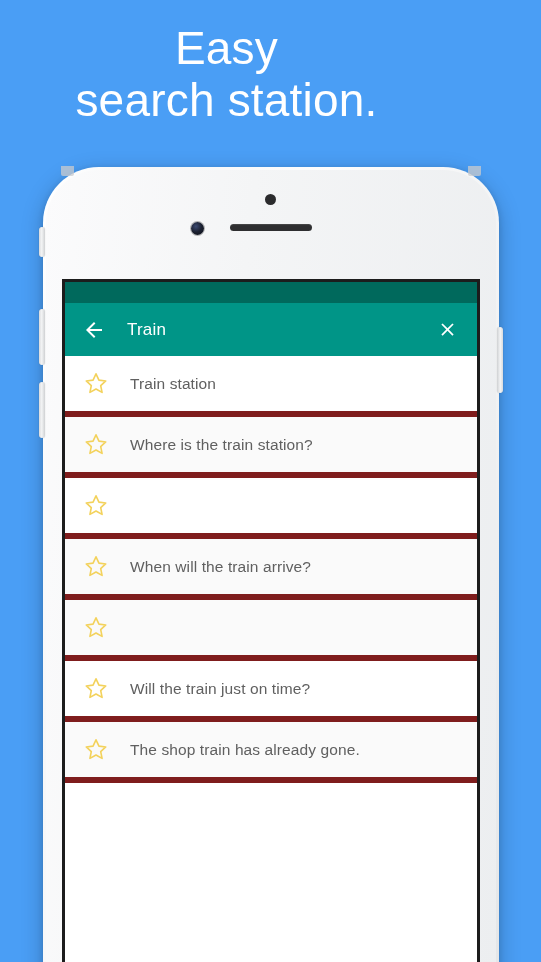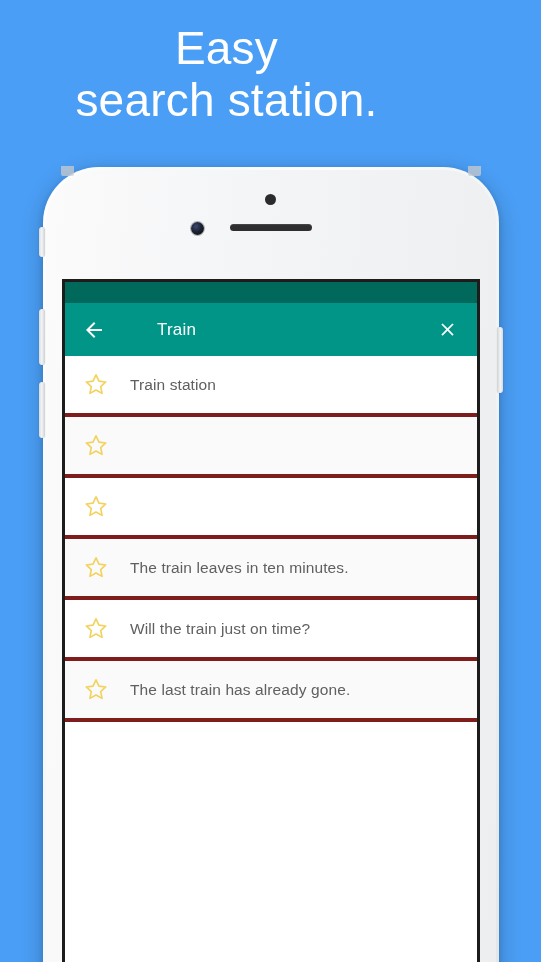--- a/index.html
+++ b/index.html
@@ -118,41 +118,41 @@
   }
   .icon-back {
     width: 26px; height: 26px;
     flex: 0 0 auto;
     display: flex; align-items: center; justify-content: center;
   }
   .toolbar-title {
     color: #ffffff;
     font-size: 17px;
     font-weight: 400;
-    margin-left: 50px;
+    margin-left: 20px;
     letter-spacing: .2px;
     text-align: right;
   }
   .icon-close {
     position: absolute;
     right: 18px;
     top: 50%;
     transform: translateY(-50%);
     width: 24px; height: 24px;
     display: flex; align-items: center; justify-content: center;
   }
 
   
   .list { background: #ffffff; }
   .list-item {
     display: flex;
     align-items: center;
     min-height: 61px;
     padding: 8px 14px 8px 18px;
-    border-bottom: 4px solid #7f1d1d;
+    border-bottom: 6px solid #7f1d1d;
     background: #ffffff;
   }
   .list-item.alt { background: #fafafa; }
   .star-icon {
     flex: 0 0 auto;
     width: 26px; height: 26px;
     margin-right: 21px;
     display: block;
   }
   .item-text {
@@ -208,40 +208,46 @@
         <div class="list-item">
           <svg class="star-icon" viewBox="0 0 24 24">
             <path d="M12 2.6l2.72 5.86 6.28.72-4.66 4.3 1.26 6.22L12 16.6 6.4 19.7l1.26-6.22L3 9.18l6.28-.72z" fill="none" stroke="#f3d25c" stroke-width="1.5" stroke-linejoin="round"></path>
           </svg>
           <span class="item-text">Train station</span>
         </div>
         <div class="list-item alt">
           <svg class="star-icon" viewBox="0 0 24 24">
             <path d="M12 2.6l2.72 5.86 6.28.72-4.66 4.3 1.26 6.22L12 16.6 6.4 19.7l1.26-6.22L3 9.18l6.28-.72z" fill="none" stroke="#f3d25c" stroke-width="1.5" stroke-linejoin="round"></path>
           </svg>
+          <span class="item-text">Where is the train station?</span>
         </div>
         <div class="list-item">
           <svg class="star-icon" viewBox="0 0 24 24">
             <path d="M12 2.6l2.72 5.86 6.28.72-4.66 4.3 1.26 6.22L12 16.6 6.4 19.7l1.26-6.22L3 9.18l6.28-.72z" fill="none" stroke="#f3d25c" stroke-width="1.5" stroke-linejoin="round"></path>
           </svg>
         </div>
         <div class="list-item alt">
           <svg class="star-icon" viewBox="0 0 24 24">
             <path d="M12 2.6l2.72 5.86 6.28.72-4.66 4.3 1.26 6.22L12 16.6 6.4 19.7l1.26-6.22L3 9.18l6.28-.72z" fill="none" stroke="#f3d25c" stroke-width="1.5" stroke-linejoin="round"></path>
           </svg>
-          <span class="item-text">The train leaves in ten minutes.</span>
+          <span class="item-text">When will the train arrive?</span>
+        </div>
+        <div class="list-item alt">
+          <svg class="star-icon" viewBox="0 0 24 24">
+            <path d="M12 2.6l2.72 5.86 6.28.72-4.66 4.3 1.26 6.22L12 16.6 6.4 19.7l1.26-6.22L3 9.18l6.28-.72z" fill="none" stroke="#f3d25c" stroke-width="1.5" stroke-linejoin="round"></path>
+          </svg>
         </div>
         <div class="list-item">
           <svg class="star-icon" viewBox="0 0 24 24">
             <path d="M12 2.6l2.72 5.86 6.28.72-4.66 4.3 1.26 6.22L12 16.6 6.4 19.7l1.26-6.22L3 9.18l6.28-.72z" fill="none" stroke="#f3d25c" stroke-width="1.5" stroke-linejoin="round"></path>
           </svg>
           <span class="item-text">Will the train just on time?</span>
         </div>
         <div class="list-item alt">
           <svg class="star-icon" viewBox="0 0 24 24">
             <path d="M12 2.6l2.72 5.86 6.28.72-4.66 4.3 1.26 6.22L12 16.6 6.4 19.7l1.26-6.22L3 9.18l6.28-.72z" fill="none" stroke="#f3d25c" stroke-width="1.5" stroke-linejoin="round"></path>
           </svg>
-          <span class="item-text">The last train has already gone.</span>
+          <span class="item-text">The shop train has already gone.</span>
         </div>
       </div>
 
   </div>
 </div>
 
 </body></html>

